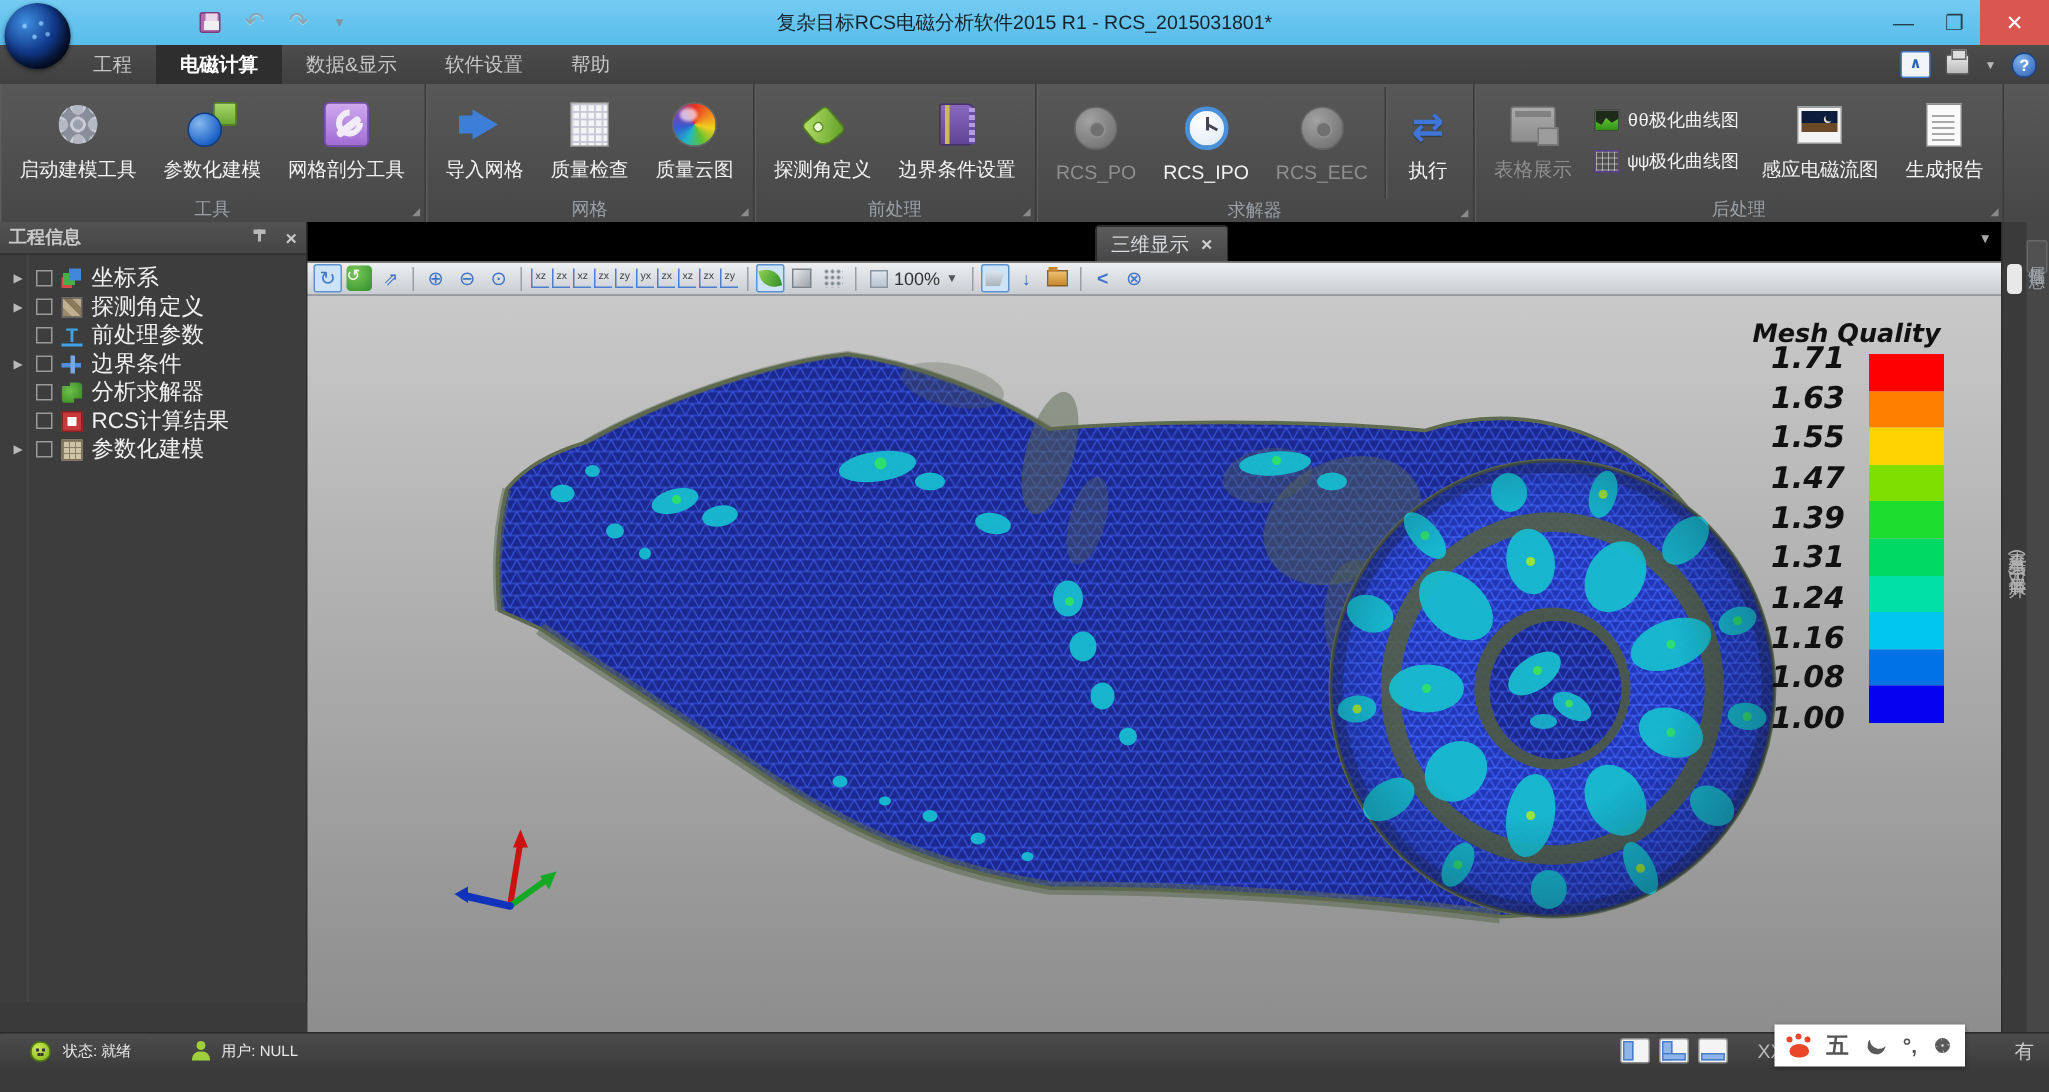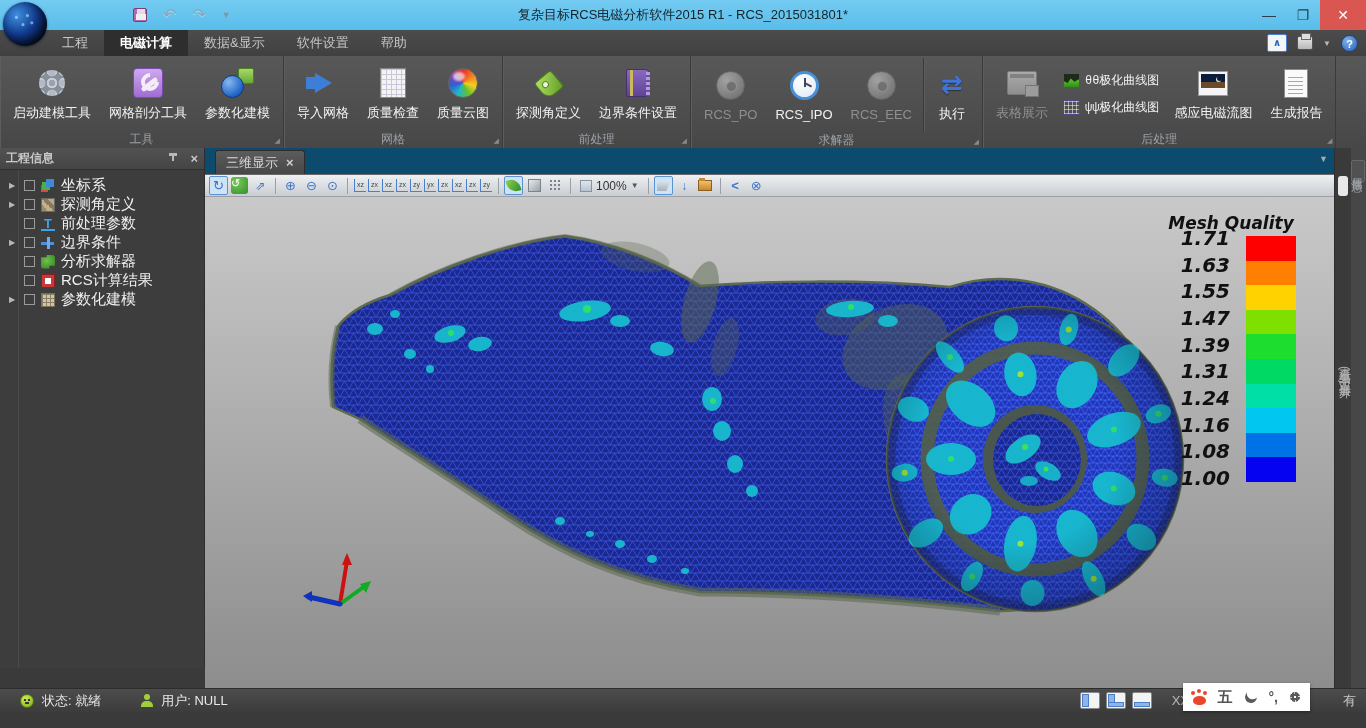--- a/index.html
+++ b/index.html
@@ -119,21 +119,21 @@
   .ti-bound::before { content:""; position:absolute; left:0; top:6px; width:13px; height:3px; background:#4f8fe0; }
   .ti-bound::after { content:""; position:absolute; left:6px; top:1px; width:3px; height:12px; background:#74aae8; }
   .ti-solver { background:radial-gradient(circle at 40% 40%,#6fc24a,#2f8020); border-radius:3px; clip-path:polygon(0 20%,40% 20%,40% 0,100% 0,100% 80%,60% 80%,60% 100%,0 100%); }
   .ti-rcs { background:#c83a3a; border:1px solid #8a1f1f; }
   .ti-rcs::after { content:""; position:absolute; left:3px; top:3px; width:6px; height:6px; background:#fff; }
   .ti-report { background:#cfc4a8; border:1px solid #7a7058;
         background-image:linear-gradient(#8a8068 1px,transparent 1px),linear-gradient(90deg,#8a8068 1px,transparent 1px); background-size:4px 4px; }
 
   
   .center { flex:1; display:flex; flex-direction:column; }
-  .doctabs { height:26px; background:#0c4a6e; display:flex; align-items:flex-end; position:relative; }
+  .doctabs { height:26px; background:#000000; display:flex; align-items:flex-end; position:relative;justify-content:center; }
   .doctab { margin-left:10px; height:24px; padding:0 10px; background:linear-gradient(#5c5c5c,#474747); border:1px solid #2c2c2c; border-bottom:none; border-radius:3px 3px 0 0; display:flex; align-items:center; gap:8px; }
   .doctab-label { font-size:13px; color:#d6dade; }
   .doctab-close { font-size:13px; color:#cfcfcf; font-weight:bold; line-height:12px; }
   .doctabs-dd { position:absolute; right:6px; top:6px; color:#aaa; font-size:9px; }
   .vtoolbar { height:23px; background:linear-gradient(#eef0f2,#c9cdd2); border-top:1px solid #6a6a6a; border-bottom:1px solid #9aa0a6; display:flex; align-items:center; padding:0 4px; gap:2px; }
   .vt { min-width:19px; height:19px; display:flex; align-items:center; justify-content:center; font-size:13px; color:#3f74c8; border:1px solid transparent; border-radius:2px; }
   .vt.sel { background:#cfe3f7; border-color:#5a93d0; }
   .vt-green { width:17px; height:17px; border-radius:3px; background:radial-gradient(circle at 35% 30%,#7cc85a,#2f8f2a); color:#fff; font-size:11px; }
   .vt-div { width:1px; height:16px; background:#9aa0a6; margin:0 3px; }
   .vp { font-size:7px; color:#444; height:13px; line-height:12px; padding:0 2px; border-left:1px solid #4a7fd0; border-bottom:1px solid #4a7fd0; margin:0 1px; }
@@ -167,21 +167,21 @@
   .rb-text { position:absolute; left:1px; top:210px; writing-mode:vertical-rl; font-size:12px; color:#b0b0b0; letter-spacing:2px; }
   .rightstrip { width:15px; background:#474747; position:relative; }
   .rs-tab { position:absolute; left:0px; top:12px; width:14px; padding:8px 0; background:#515151; border:1px solid #686868; border-radius:2px; writing-mode:vertical-rl; font-size:11px; color:#9aa0a6; text-align:center; letter-spacing:1px; }
 
   
   .bottomwrap { height:24px; background:#3a3a3a; position:relative; }
   .msgtab { position:absolute; left:4px; top:0px; height:17px; padding:0 10px; border:1px solid #5a5a5a; border-bottom:none; background:#424242; font-size:12px; color:#9a9a9a; line-height:16px; }
   .statusbar { position:absolute; left:0; right:0; bottom:0; height:24px; background:linear-gradient(#4c4c4c,#3c3c3c); border-top:1px solid #2c2c2c; display:flex; align-items:center; padding:0 10px; }
   .st-face { width:14px; height:14px; border-radius:50%; background:radial-gradient(circle at 35% 30%,#cdea4a,#7fb020); border:1px solid #4f7a10; position:relative; margin:0 8px 0 10px; }
   .st-face::after { content:""; position:absolute; left:3px; top:4px; width:2px; height:2px; background:#333; box-shadow:4px 0 0 #333, 1px 3px 0 #333, 3px 3px 0 #333; }
-  .st-text { font-size:13px; color:#e8e8e8; margin-right:40px; }
+  .st-text { font-size:10px; color:#e8e8e8; margin-right:40px; }
   .st-user { width:12px; height:13px; position:relative; margin-right:8px; }
   .st-user::before { content:""; position:absolute; left:3px; top:0; width:6px; height:6px; border-radius:50%; background:#9fcf3a; }
   .st-user::after { content:""; position:absolute; left:0; bottom:0; width:12px; height:6px; border-radius:5px 5px 0 0; background:#9fcf3a; }
   .st-right { margin-left:auto; display:flex; align-items:center; gap:6px; }
   .lay-btn { width:20px; height:17px; background:#f4f4f4; border:1px solid #8a8a8a; border-radius:2px; position:relative; }
   .lay-btn i { position:absolute; background:#8fb4e8; border:1px solid #4a7fc8; }
   .lay-left { left:1px; top:1px; width:7px; height:13px; }
   .lay-bottom { left:1px; bottom:1px; width:16px; height:5px; }
   .brand { font-size:13px; color:#b8b8b8; margin-left:14px; }
   .tail { font-size:13px; color:#c8c8c8; }
@@ -234,32 +234,32 @@
     <div class="rgroup">
       <div class="rg-buttons">
         <div class="rbtn">
           <div class="icon34">
               <div class="gear-big"></div>
             </div>
           <div class="rlabel">启动建模工具</div>
         </div>
         <div class="rbtn">
           <div class="icon34">
-              <div class="ic-meshtool"></div>
-            </div>
-          <div class="rlabel">网格剖分工具</div>
-        </div>
-        <div class="rbtn">
-          <div class="icon34">
               <div class="ic-param">
                 <div class="sq"></div>
                 <div class="sp"></div>
               </div>
             </div>
           <div class="rlabel">参数化建模</div>
+        </div>
+        <div class="rbtn">
+          <div class="icon34">
+              <div class="ic-meshtool"></div>
+            </div>
+          <div class="rlabel">网格剖分工具</div>
         </div>
       </div>
       <div class="rg-label">
           <span>工具</span>
           <span class="rg-corner">◢</span>
         </div>
     </div>
 
     <div class="rgroup">
       <div class="rg-buttons">

